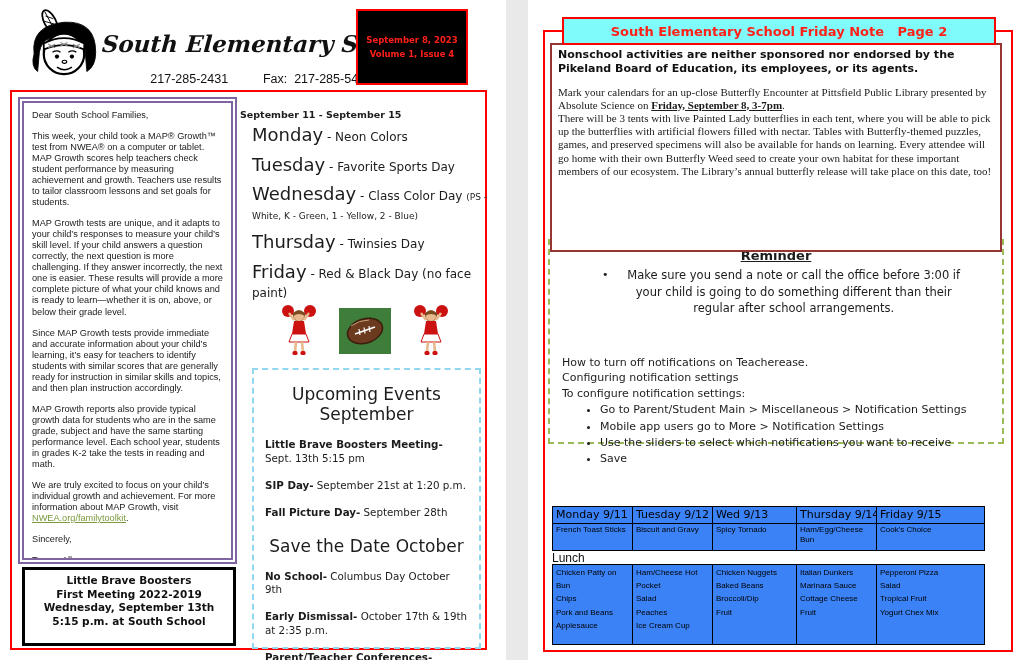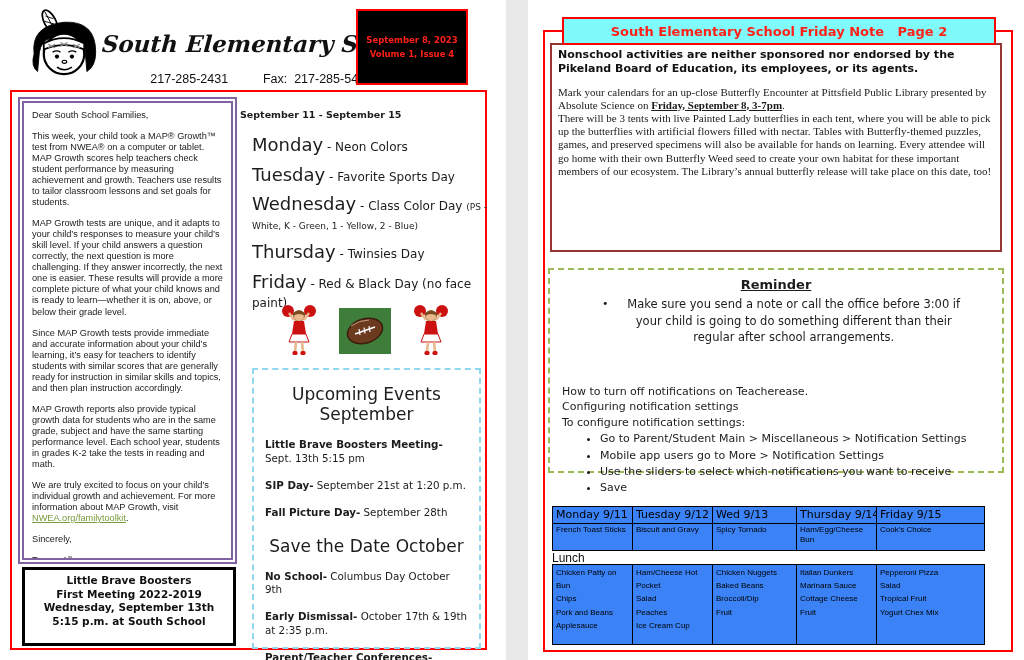--- a/index.html
+++ b/index.html
@@ -32,21 +32,21 @@
   .letter-link { color: #7a9a3c; text-decoration: underline; cursor: pointer; }
 
   .boosters-box { position: absolute; left: 22px; top: 567px; width: 214px; height: 79px;
     border: 3px solid #000; background: #fff; text-align: center; padding: 4px 4px;
     font-family: "DejaVu Sans", sans-serif; font-weight: bold; font-size: 10.5px; line-height: 1.3; color: #111; }
 
   .homecoming { position: absolute; left: 240px; top: 104px; width: 250px; color: #1c1c1c;
     font-family: "DejaVu Sans", sans-serif; }
   .hc-title { text-align: center; font-size: 23px; font-weight: bold; letter-spacing: -0.5px; }
   .hc-subtitle { text-align: left; font-size: 9.5px; font-weight: bold; margin-top: 5px; }
-  .hc-days { margin-top: 15px; padding-left: 12px; }
+  .hc-days { margin-top: 5px; padding-left: 12px; }
   .hc-day { margin-bottom: 9px; line-height: 1.15; }
   .day-name { font-size: 18px; }
   .day-desc { font-size: 12px; }
   .day-desc-small { font-size: 9px; }
 
   .spirit-row { position: absolute; left: 240px; top: 300px; width: 250px; height: 62px;
     display: flex; justify-content: center; align-items: center; gap: 22px; }
 
   .events-box { position: absolute; left: 252px; top: 368px; width: 229px; height: 281px;
     border: 2px dashed #8fd8f0; padding: 6px 11px; font-family: "DejaVu Sans", sans-serif; color: #1c1c1c; }
@@ -60,21 +60,21 @@
   .p2-title { position: absolute; left: 34px; top: 17px; width: 434px; height: 28px; z-index: 2;
     background: #80fbfb; border: 2px solid #ff0000; display: flex; align-items: center; justify-content: center;
     color: #ff2018; font-family: "DejaVu Sans", sans-serif; font-weight: bold; font-size: 13px; white-space: pre; }
 
   .maroon-box { position: absolute; left: 22px; top: 43px; width: 452px; height: 209px; z-index: 1;
     border: 2px solid #963634; background: #fff; padding: 3px 6px; }
   .disclaimer { font-family: "DejaVu Sans", sans-serif; font-weight: bold; font-size: 11px; line-height: 1.3; color: #111; }
   .butterfly { font-family: "Liberation Serif", serif; font-size: 11px; line-height: 1.2; color: #1a1a1a; margin-top: 9px; }
   .bf-emph { font-weight: bold; text-decoration: underline; }
 
-  .green-box { position: absolute; left: 20px; top: 268px; width: 456px; height: 205px;
+  .green-box { position: absolute; left: 20px; top: 239px; width: 456px; height: 205px;
     border: 2px dashed #9bbb59; padding: 5px 8px; font-family: "DejaVu Sans", sans-serif; color: #1c1c1c; }
   .reminder-title { text-align: center; font-weight: bold; text-decoration: underline; font-size: 13px; margin-top: 2px; }
   .reminder-item { display: flex; gap: 9px; padding: 4px 24px 0 44px; }
   .reminder-item .bullet { font-size: 11px; line-height: 1.4; }
   .reminder-item .txt { flex: 1; text-align: center; font-size: 11.5px; line-height: 1.45; }
   .notif { margin-top: 38px; padding-left: 4px; font-size: 11px; line-height: 1.4; }
   .notif ul { margin: 1px 0 13px 0; padding-left: 38px; }
   .notif li { margin-bottom: 1px; }
 
   .breakfast-lines { position: absolute; left: 24px; top: 466px; width: 450px;

